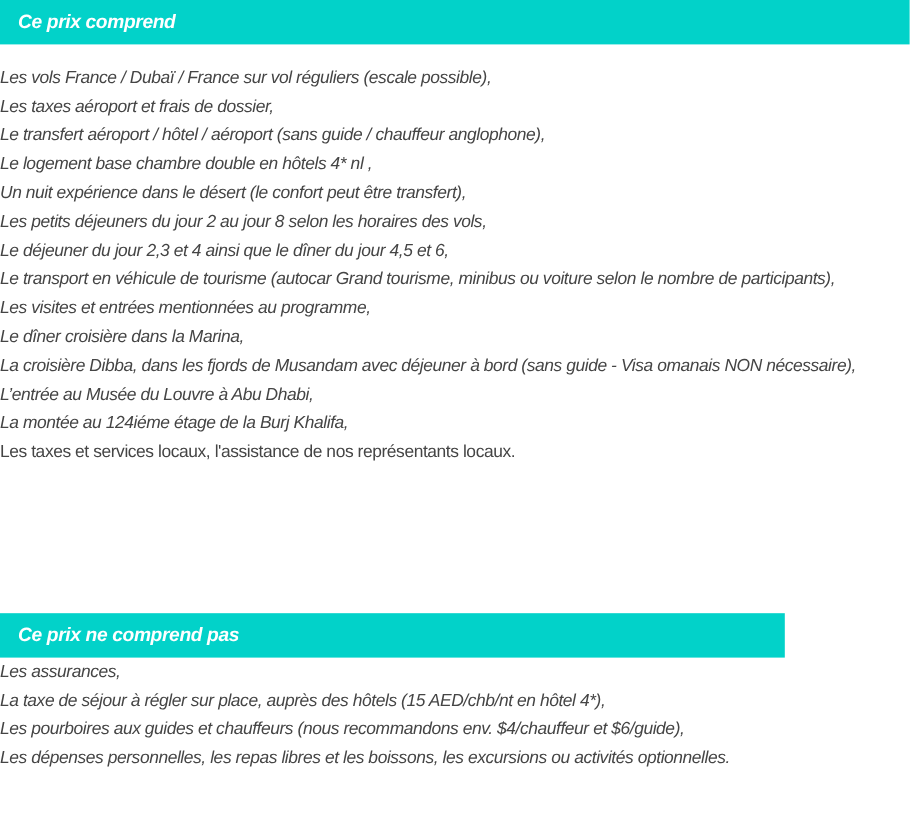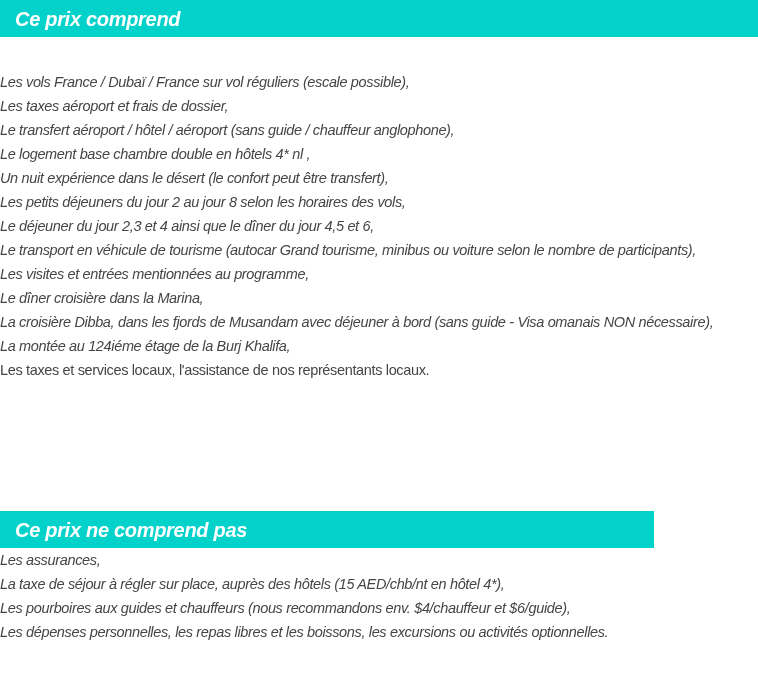--- a/index.html
+++ b/index.html
@@ -19,21 +19,21 @@
     height: 37px;
     display: flex;
     align-items: center;
     padding-left: 15px;
     box-sizing: border-box;
   }
   .section-title {
     color: #ffffff;
     font-style: italic;
     font-weight: bold;
-    font-size: 20px;
+    font-size: 16px;
     letter-spacing: -0.3px;
     margin: 0;
     line-height: 1;
   }
   .list {
     list-style: none;
     margin: 0;
     padding: 0;
   }
   .list li {
@@ -47,21 +47,21 @@
   .list li.upright {
     font-style: normal;
   }
   #included {
     position: absolute;
     top: 0;
     left: 0;
     width: 758px;
   }
   #included .list {
-    margin-top: 33px;
+    margin-top: 16px;
   }
   #excluded {
     position: absolute;
     top: 511px;
     left: 0;
     width: 654px;
   }
   #excluded .list {
     margin-top: 0;
   }
@@ -78,20 +78,21 @@
     <li>Les taxes aéroport et frais de dossier,</li>
     <li>Le transfert aéroport / hôtel / aéroport (sans guide / chauffeur anglophone),</li>
     <li>Le logement base chambre double en hôtels 4* nl ,</li>
     <li>Un nuit expérience dans le désert (le confort peut être transfert),</li>
     <li>Les petits déjeuners du jour 2 au jour 8 selon les horaires des vols,</li>
     <li>Le déjeuner du jour 2,3 et 4 ainsi que le dîner du jour 4,5 et 6,</li>
     <li>Le transport en véhicule de tourisme (autocar Grand tourisme, minibus ou voiture selon le nombre de participants),</li>
     <li>Les visites et entrées mentionnées au programme,</li>
     <li>Le dîner croisière dans la Marina,</li>
     <li>La croisière Dibba, dans les fjords de Musandam avec déjeuner à bord (sans guide - Visa omanais NON nécessaire),</li>
+    <li>L’entrée au Musée du Louvre à Abu Dhabi,</li>
     <li>La montée au 124iéme étage de la Burj Khalifa,</li>
     <li class="upright">Les taxes et services locaux, l'assistance de nos représentants locaux.</li>
   </ul>
 </section>
 
 <section id="excluded">
   <div class="section-header">
     <h2 class="section-title">Ce prix ne comprend pas</h2>
   </div>
   <ul class="list">

